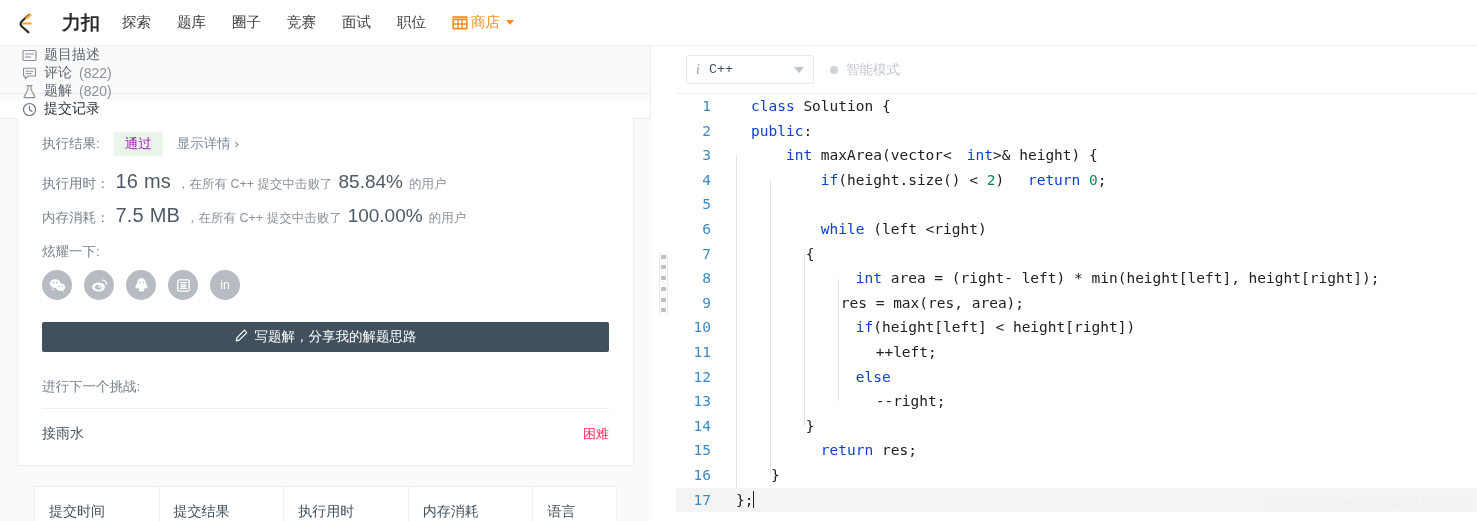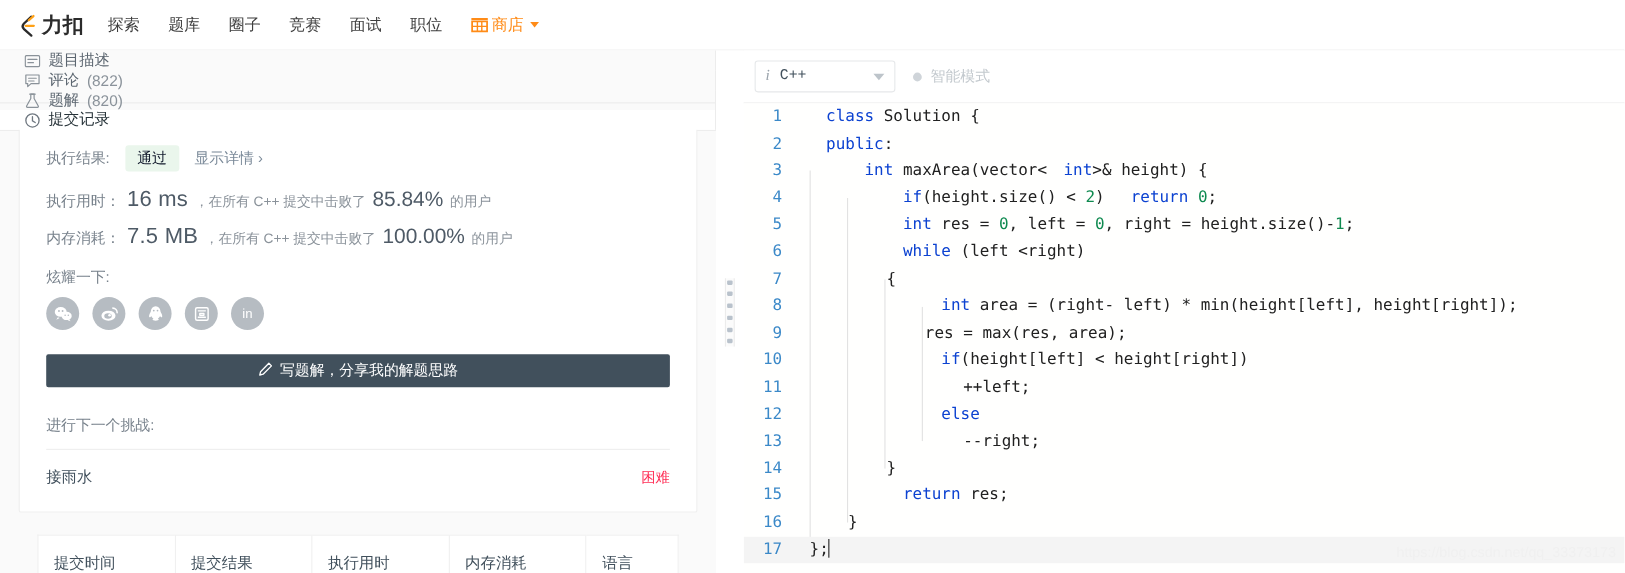--- a/index.html
+++ b/index.html
@@ -15,21 +15,21 @@
   
   .navbar {
     height: 46px; min-height: 46px;
     background: #fff;
     display: flex; align-items: center;
     padding-left: 14px;
     border-bottom: 1px solid #f0f0f0;
   }
   .logo { display: flex; align-items: center; gap: 2px; margin-right: 22px; cursor: pointer; }
   .logo-mark { width: 22px; height: 22px; position: relative; }
-  .logo-text { font-size: 19px; font-weight: 700; color: #2b2b2b; letter-spacing: 0px; }
+  .logo-text { font-size: 19px; font-weight: 700; color: #2b2b2b; letter-spacing: 0px; margin-left: 24px; }
   .nav-links { display: flex; align-items: center; gap: 26px; }
   .nav-link { font-size: 14.5px; color: #3e3e3e; cursor: pointer; white-space: nowrap; }
   .nav-shop { display: flex; align-items: center; gap: 3px; color: #ff8b17; cursor: pointer; }
   .shop-icon { width: 16px; height: 14px; position: relative; }
   .shop-label { font-size: 14.5px; color: #ff8b17; }
   .caret-down {
     width: 0; height: 0; margin-left: 3px;
     border-left: 4px solid transparent; border-right: 4px solid transparent;
     border-top: 5px solid #ff8b17;
   }
@@ -77,21 +77,21 @@
 
   
   .left-scroll { flex: 1; overflow: hidden; padding: 17px 17px 0 17px; }
   .card {
     background: #fff; border: 1px solid #efefef; border-radius: 2px;
     padding: 20px 24px 22px 24px;
   }
   .row-result { display: flex; align-items: center; gap: 14px; margin-bottom: 14px; }
   .label-muted { font-size: 13.5px; color: #78828c; }
   .badge-pass {
-    background: #eaf6ec; color: #0f172a;
+    background: #eaf6ec; color: #a21caf;
     font-size: 13.5px; padding: 3px 11px; border-radius: 3px;
   }
   .link-detail { font-size: 13.5px; color: #7b8a99; cursor: pointer; }
 
   .stat-line { display: flex; align-items: baseline; flex-wrap: nowrap; margin-bottom: 11px; }
   .stat-label { font-size: 13.5px; color: #78828c; }
   .stat-big { font-size: 20px; color: #4e5a66; font-weight: 400; margin: 0 6px; letter-spacing: .2px; }
   .stat-tail { font-size: 12.5px; color: #8a929a; }
   .stat-pct { font-size: 19px; color: #4e5a66; margin: 0 6px; }
 
@@ -406,21 +406,21 @@
           <div class="iguide" style="left:12px;  top:61px;  height:345px;"></div>
           <div class="iguide" style="left:46px;  top:86px;  height:295px;"></div>
           <div class="iguide" style="left:80px;  top:160px; height:172px;"></div>
           <div class="iguide" style="left:114px; top:185px; height:122px;"></div>
         </div>
         <div class="code-rows">
             <div class="code-row"><span class="gutter">1</span><span class="code-text"><span class="kw">class</span><span> Solution {</span></span></div>
             <div class="code-row"><span class="gutter">2</span><span class="code-text"><span class="kw">public</span><span>:</span></span></div>
             <div class="code-row"><span class="gutter">3</span><span class="code-text"><span>    </span><span class="kw">int</span><span> maxArea(vector&lt;</span><span class="kw">int</span><span>&gt;&amp; height) {</span></span></div>
             <div class="code-row"><span class="gutter">4</span><span class="code-text"><span>        </span><span class="kw">if</span><span>(height.size() &lt; </span><span class="num">2</span><span>) </span><span class="kw">return</span><span> </span><span class="num">0</span><span>;</span></span></div>
-            <div class="code-row"><span class="gutter">5</span><span class="code-text"><span>        </span><span class="kw">int</span><span> res = </span><span class="num">0</span><span>, left = </span><span class="num">0</span><span>, right = height.size()-</span><span class="num">1</span><span>;</span></span></div>
+            <div class="code-row"><span class="gutter">5</span></div>
             <div class="code-row"><span class="gutter">6</span><span class="code-text"><span>        </span><span class="kw">while</span><span> (left &lt;right)</span></span></div>
             <div class="code-row"><span class="gutter">7</span><span class="code-text"><span>        {</span></span></div>
             <div class="code-row"><span class="gutter">8</span><span class="code-text"><span>            </span><span class="kw">int</span><span> area = (right- left) * min(height[left], height[right]);</span></span></div>
             <div class="code-row"><span class="gutter">9</span><span class="code-text"><span>            res = max(res, area);</span></span></div>
             <div class="code-row"><span class="gutter">10</span><span class="code-text"><span>            </span><span class="kw">if</span><span>(height[left] &lt; height[right])</span></span></div>
             <div class="code-row"><span class="gutter">11</span><span class="code-text"><span>                ++left;</span></span></div>
             <div class="code-row"><span class="gutter">12</span><span class="code-text"><span>            </span><span class="kw">else</span></span></div>
             <div class="code-row"><span class="gutter">13</span><span class="code-text"><span>                --right;</span></span></div>
             <div class="code-row"><span class="gutter">14</span><span class="code-text"><span>        }</span></span></div>
             <div class="code-row"><span class="gutter">15</span><span class="code-text"><span>        </span><span class="kw">return</span><span> res;</span></span></div>

